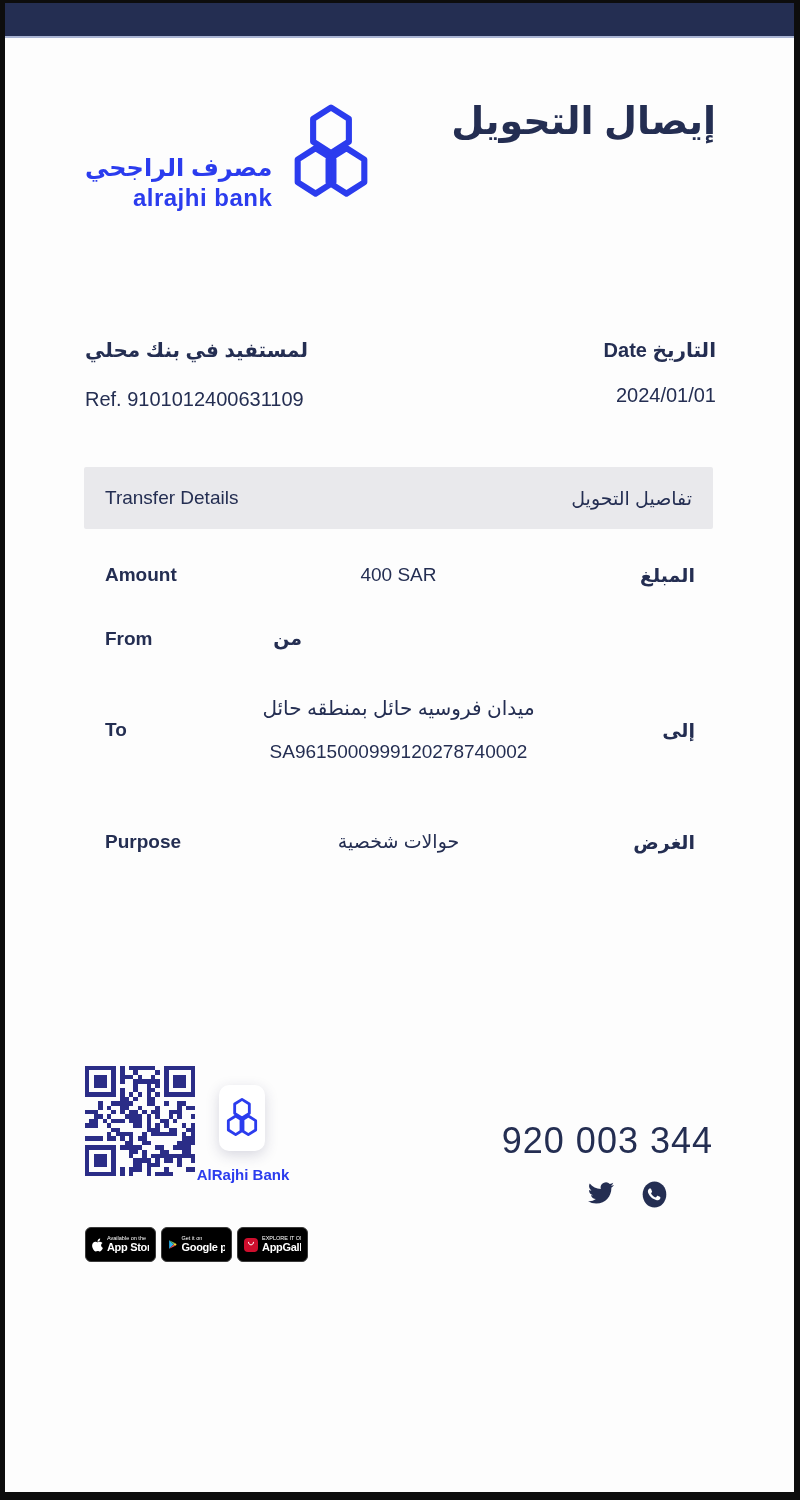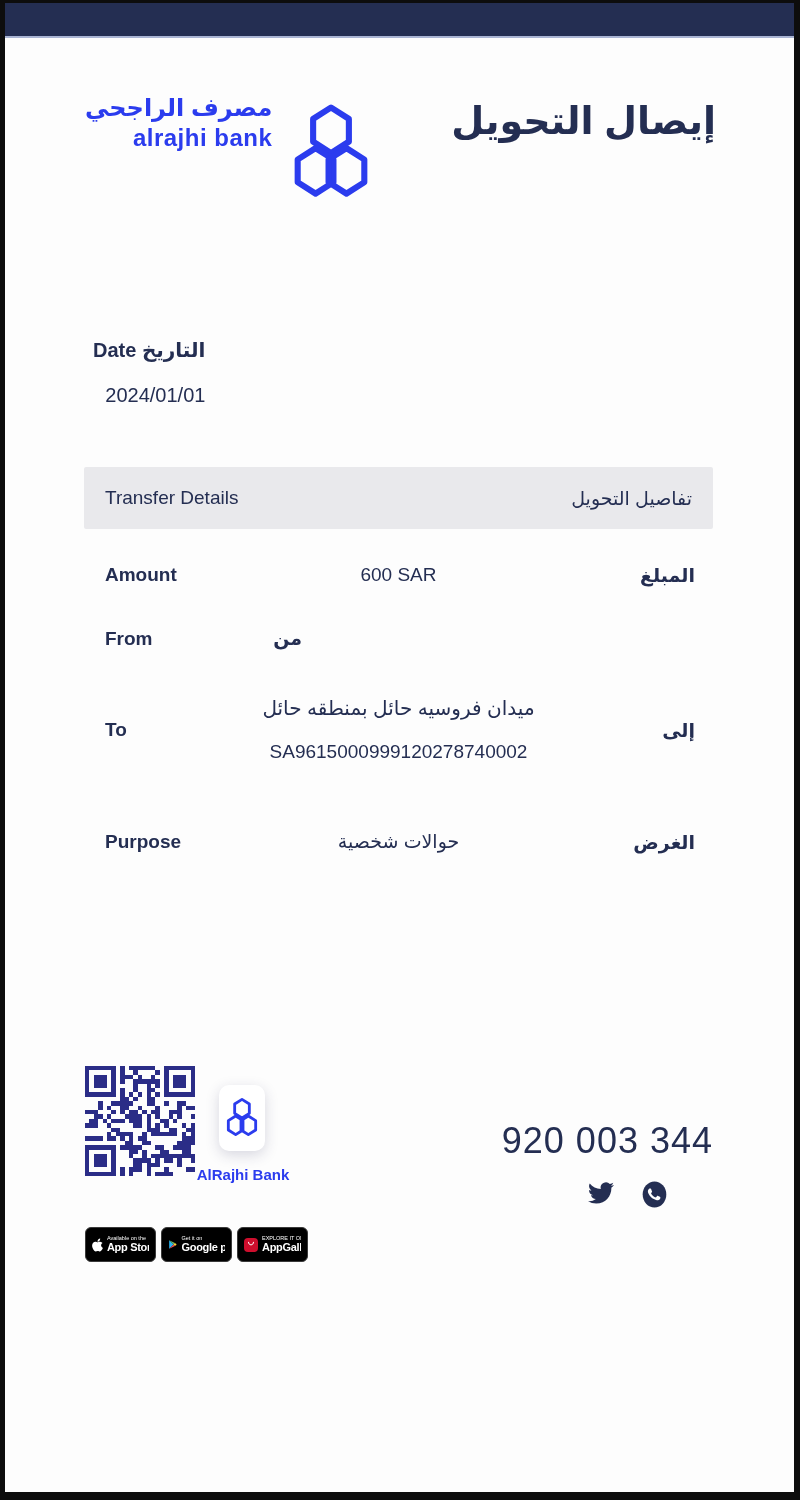--- a/index.html
+++ b/index.html
@@ -23,21 +23,21 @@
     background:#fdfdfd;
   }
   .topbar{
     height:35px;background:var(--navy);border-bottom:2px solid var(--hairline);
   }
   
   .header-row{
     position:absolute;top:90px;left:80px;right:78px;
     display:flex;justify-content:space-between;align-items:flex-start;
   }
-  .logo{display:flex;align-items:flex-start;gap:20px;}
+  .logo{display:flex;align-items:flex-end;gap:20px;}
   .logo-text{text-align:right;line-height:1.25;}
   .logo-ar{font-size:24px;font-weight:bold;color:var(--blue);direction:rtl;}
   .logo-en{font-size:24px;font-weight:bold;color:var(--blue);letter-spacing:.5px;}
   .title-block{text-align:right;margin-top:6px;}
   .title-ar{font-size:38px;font-weight:bold;direction:rtl;line-height:1.2;}
   .title-en{font-size:33px;font-weight:bold;margin-top:16px;letter-spacing:-.5px;}
   
   .meta-row{
     position:absolute;top:335px;left:80px;right:78px;
     display:flex;justify-content:space-between;align-items:flex-start;
@@ -114,35 +114,39 @@
         <use href="#hex" transform="translate(-19,14)" stroke="#2b3cee" stroke-width="7.5"></use>
         <use href="#hex" transform="translate(19,14)" stroke="#2b3cee" stroke-width="7.5"></use>
       </svg>
     </div>
     <div class="title-block">
       <div class="title-ar">إيصال التحويل</div>
     </div>
   </div>
 
   <div class="meta-row">
+    <div class="meta-left">
+      <div class="meta-note">لمستفيد في بنك محلي</div>
+      <div class="meta-ref">Ref. 9101012400631109</div>
+    </div>
     <div class="meta-right">
       <div class="meta-date-label" dir="rtl"><b>التاريخ Date</b></div>
       <div class="meta-date-value">2024/01/01</div>
     </div>
   </div>
 
   <div class="details">
     <div class="details-bar">
       <span class="en">Transfer Details</span>
       <span class="ar">تفاصيل التحويل</span>
     </div>
 
     <div class="drow row-amount">
       <div class="lbl-en">Amount</div>
-      <div class="val">600 SAR</div>
+      <div class="val">400 SAR</div>
       <div class="lbl-ar">المبلغ</div>
     </div>
 
     <div class="drow row-from">
       <div class="lbl-en">From</div>
       <div class="lbl-ar">من</div>
     </div>
 
     <div class="drow row-to">
       <div class="lbl-en">To</div>

